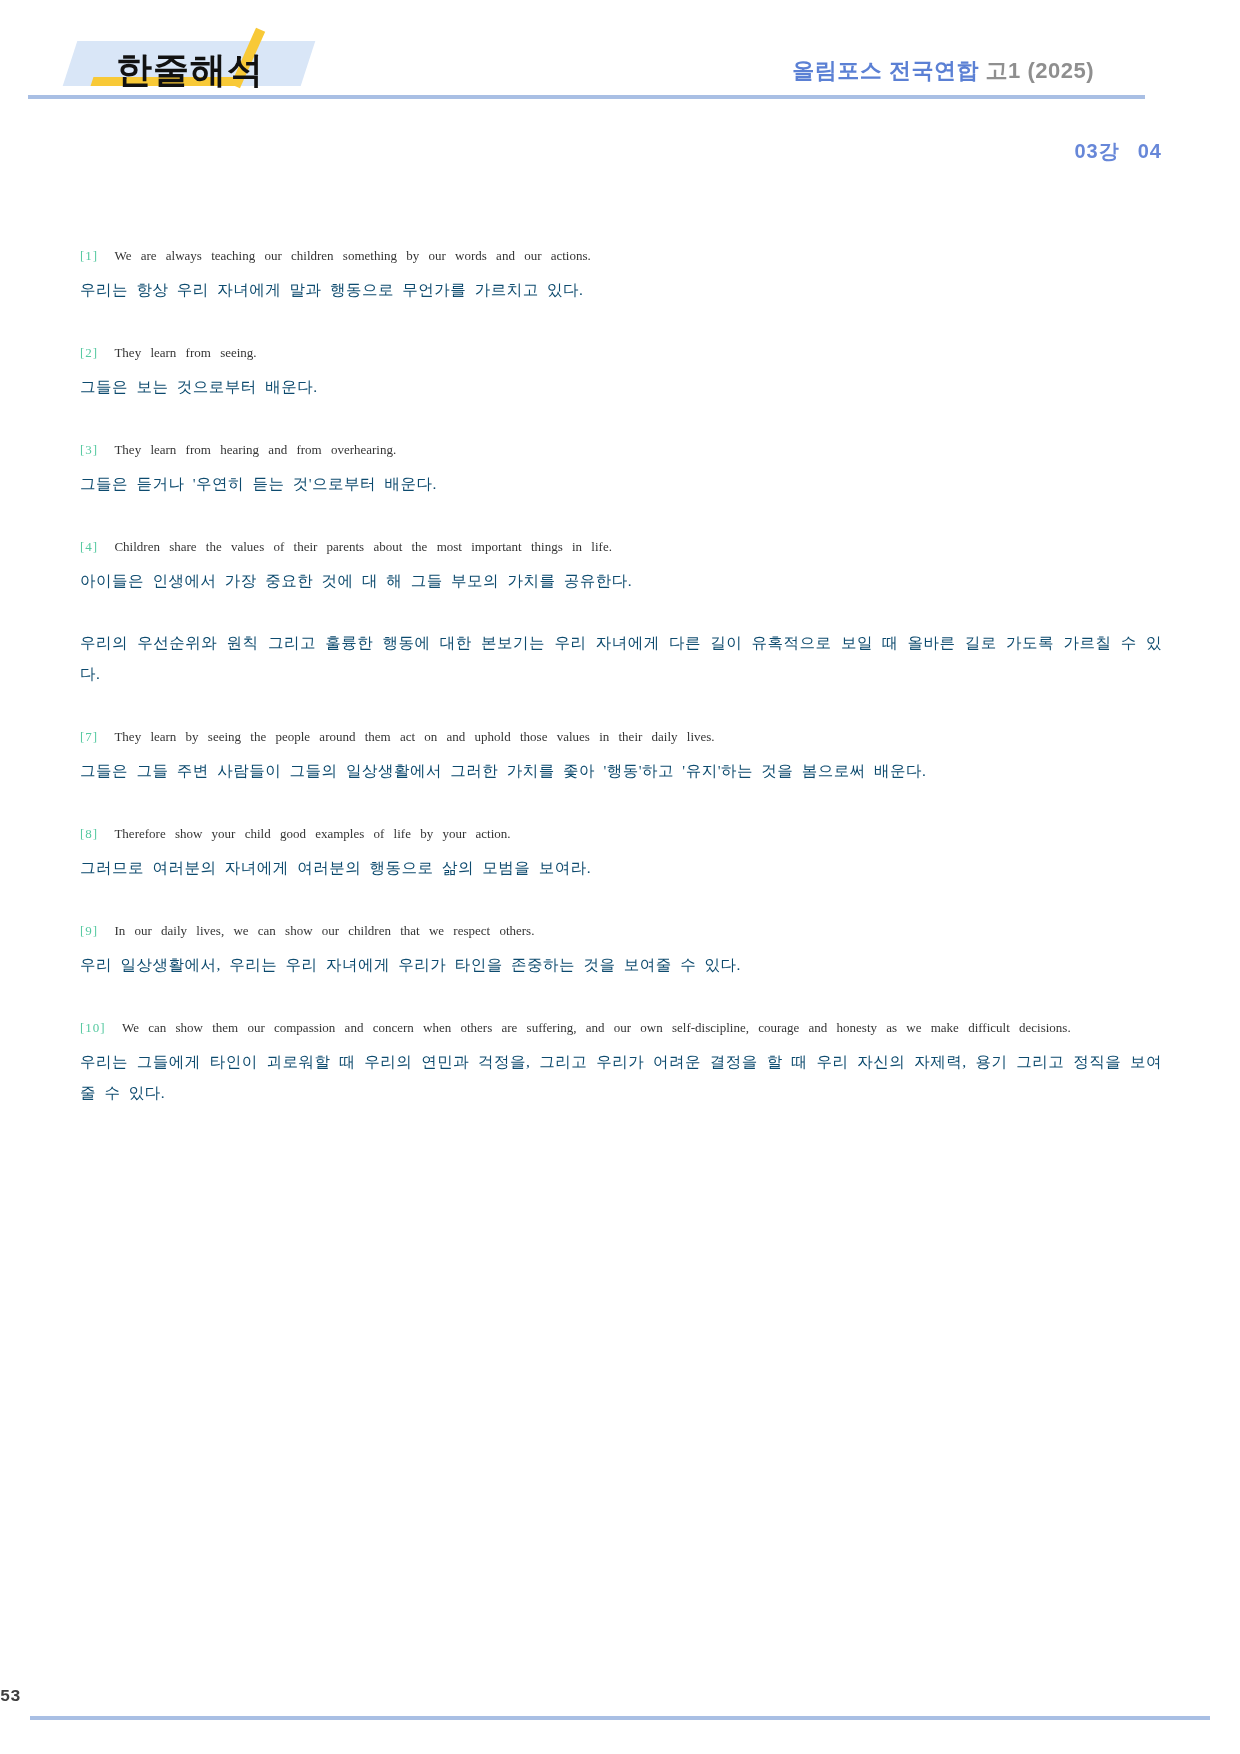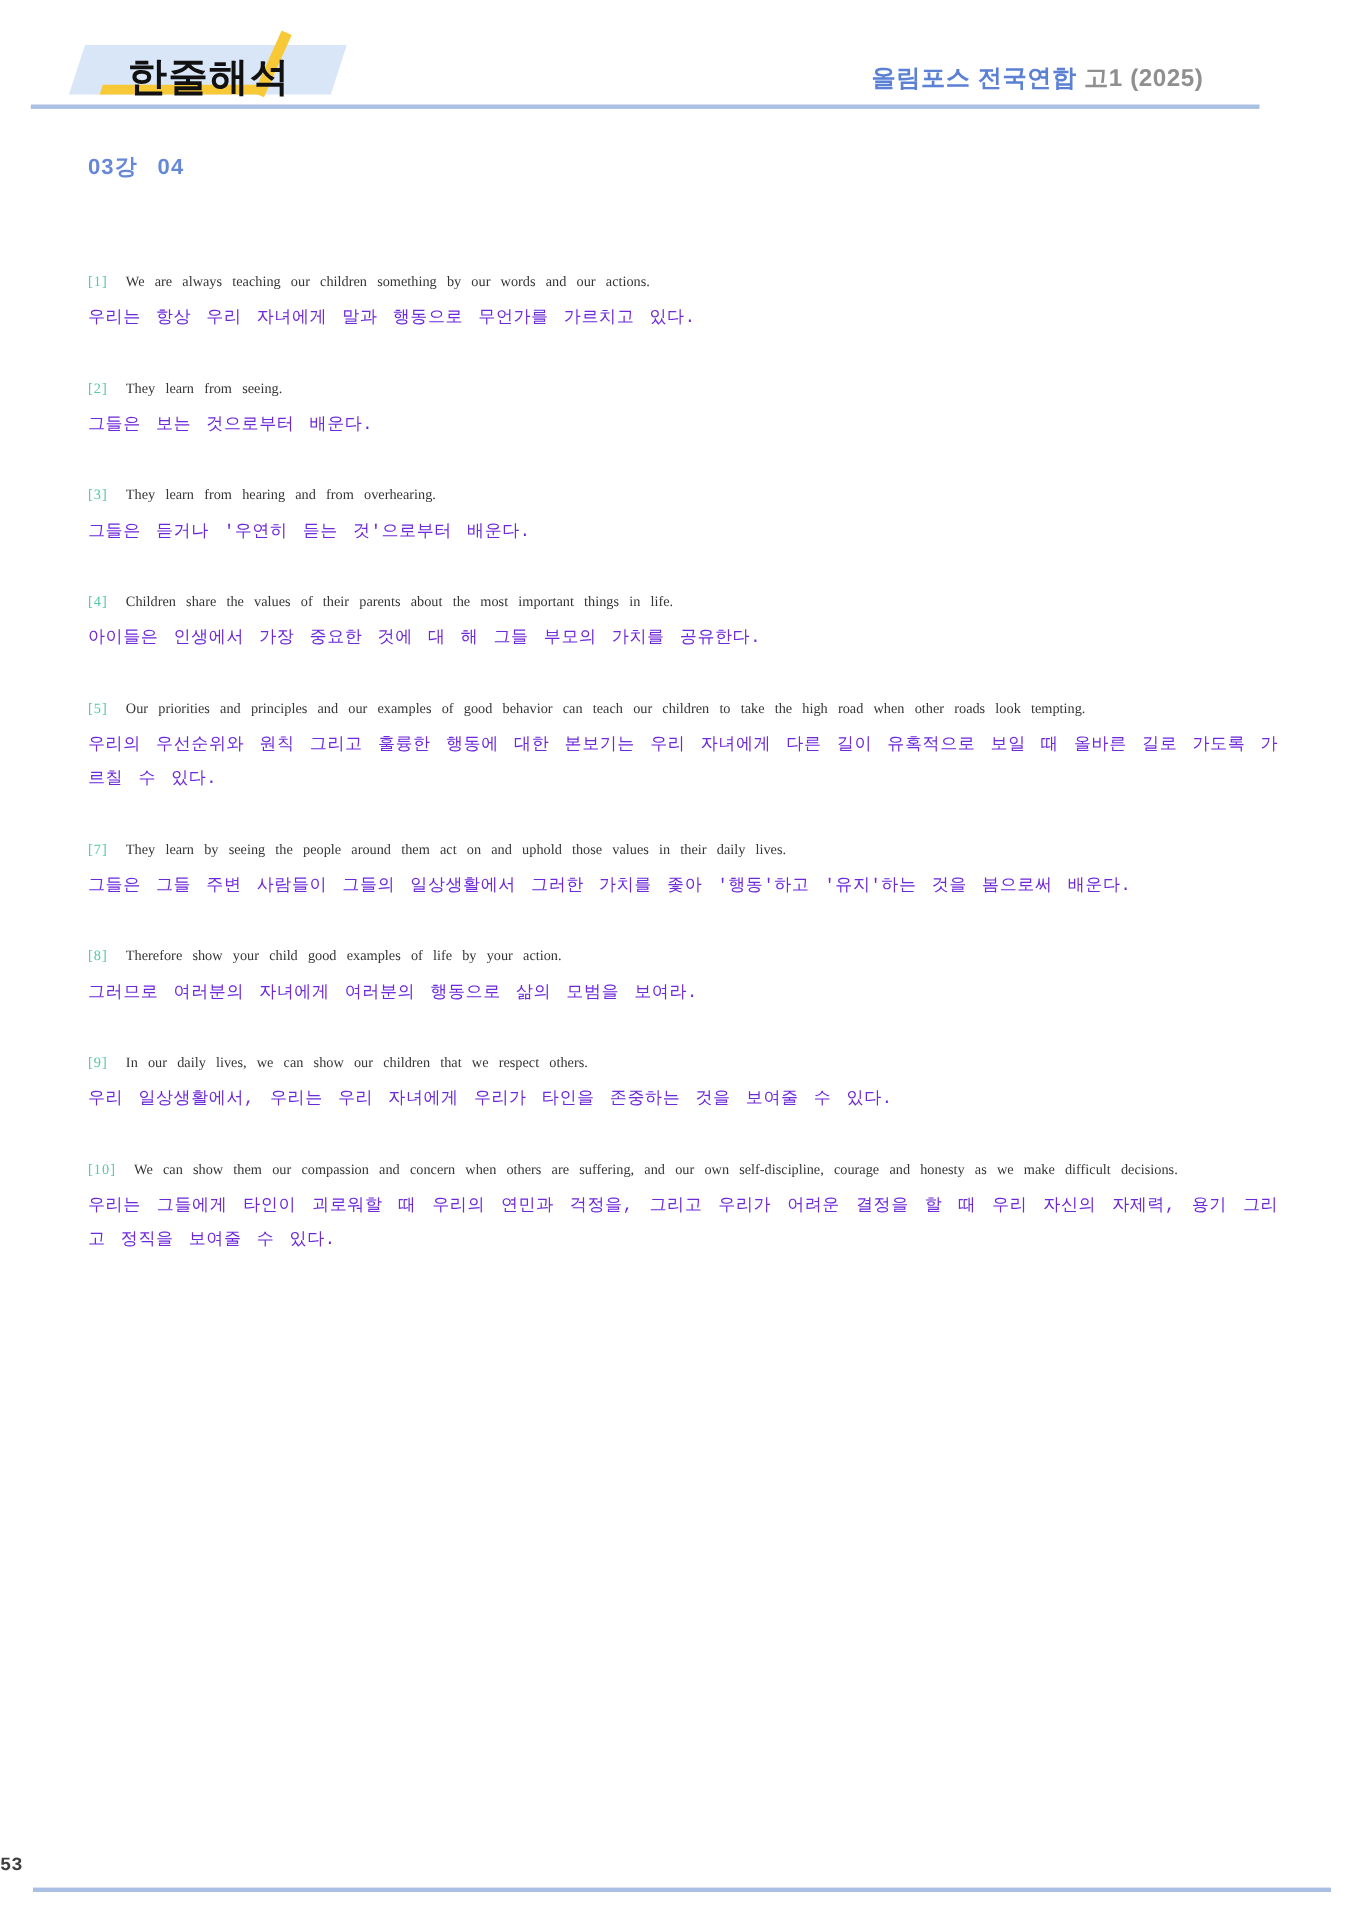--- a/index.html
+++ b/index.html
@@ -55,41 +55,42 @@
   .content {
     position: absolute; left: 80px; top: 138px;
     width: 1082px;
   }
   .section-label {
     font-family: "Liberation Sans", sans-serif;
     font-weight: bold; font-size: 20px;
     color: #6787d8;
     letter-spacing: 1px;
     margin-bottom: 74px;
+    text-align: right;
   }
   .section-label .sec-num { margin-left: 18px; }
 
   .sentence { margin-bottom: 31px; }
   .en {
     font-family: "Liberation Serif", serif;
     font-size: 13px; line-height: 33px;
     color: #353535;
     word-spacing: 6px;
     text-align: justify;
   }
   .en .num {
     color: #55c9a0;
     font-weight: normal;
     letter-spacing: 1px;
     margin-right: 6px;
   }
   .ko {
-    font-family: Liberation Mono, monospace;
+    font-family: Liberation Serif, serif;
     font-size: 15.5px; line-height: 31px;
-    color: #6d28d9;
+    color: #0c4a6e;
     word-spacing: 4px;
     letter-spacing: 0.5px;
     margin-top: 2px;
     text-align: justify;
   }
 
   
   .page-number {
     position: absolute; left: 0; right: 0;
     bottom: 48px;
@@ -136,21 +137,20 @@
     <p class="en"><span class="num">[3] </span><span class="en-text">They learn from hearing and from overhearing.</span></p>
     <p class="ko">그들은 듣거나 '우연히 듣는 것'으로부터 배운다.</p>
   </div>
 
   <div class="sentence">
     <p class="en"><span class="num">[4] </span><span class="en-text">Children share the values of their parents about the most important things in life.</span></p>
     <p class="ko">아이들은 인생에서 가장 중요한 것에 대 해 그들 부모의 가치를 공유한다.</p>
   </div>
 
   <div class="sentence">
-    <p class="en"><span class="num">[5] </span><span class="en-text">Our priorities and principles and our examples of good behavior can teach our children to take the high road when other roads look tempting.</span></p>
     <p class="ko">우리의 우선순위와 원칙 그리고 훌륭한 행동에 대한 본보기는 우리 자녀에게 다른 길이 유혹적으로 보일 때 올바른 길로 가도록 가르칠 수 있다.</p>
   </div>
 
 
   <div class="sentence">
     <p class="en"><span class="num">[7] </span><span class="en-text">They learn by seeing the people around them act on and uphold those values in their daily lives.</span></p>
     <p class="ko">그들은 그들 주변 사람들이 그들의 일상생활에서 그러한 가치를 좇아 '행동'하고 '유지'하는 것을 봄으로써 배운다.</p>
   </div>
 
   <div class="sentence">

